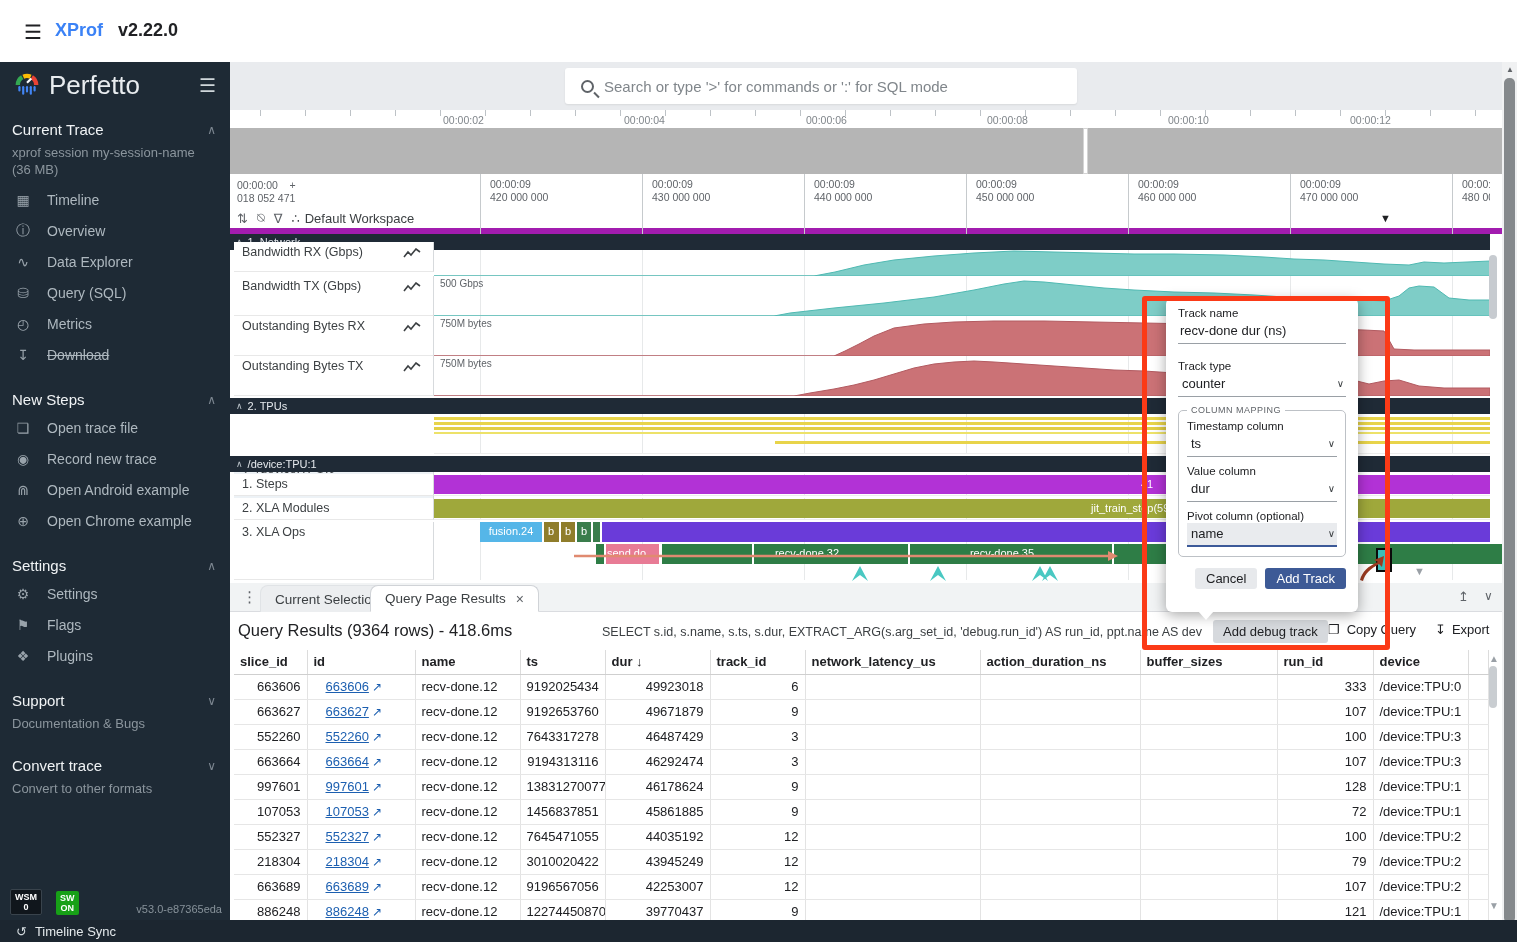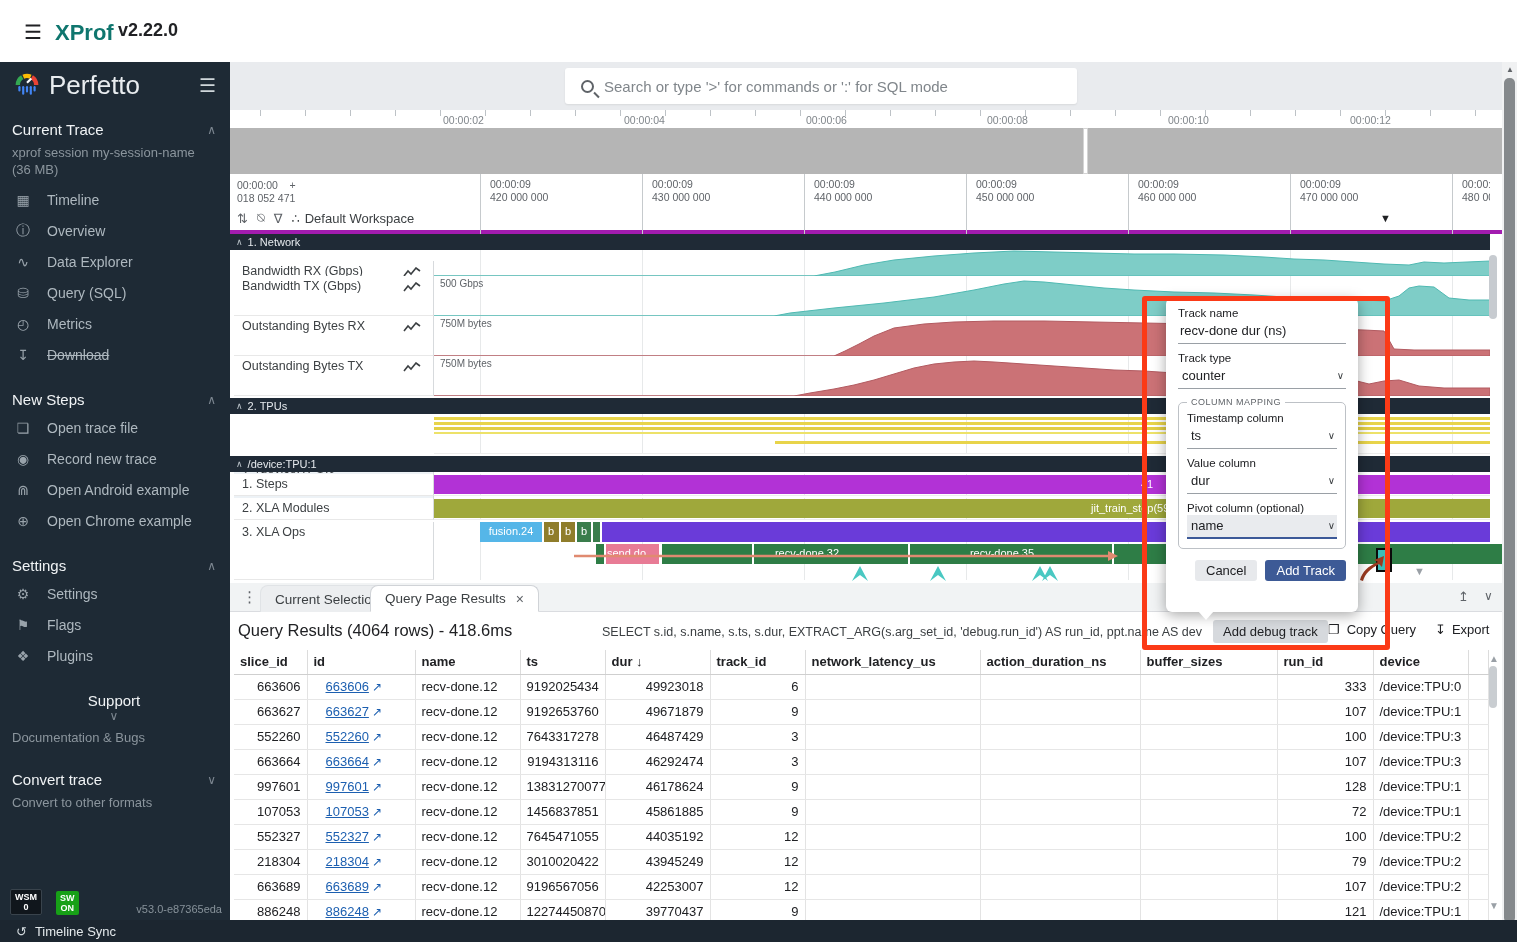--- a/index.html
+++ b/index.html
@@ -3,21 +3,21 @@
 <meta charset="utf-8">
 <style>
   * { margin:0; padding:0; box-sizing:border-box; }
   html,body { width:1517px; height:942px; overflow:hidden; background:#fff;
     font-family:"Liberation Sans", sans-serif; }
   .abs { position:absolute; }
 
   
   #app-header { position:absolute; left:0; top:0; width:1517px; height:62px; background:#fff; }
   #app-menu { position:absolute; left:24px; top:20px; font-size:20px; color:#202124; cursor:pointer; }
-  #app-title { position:absolute; left:55px; top:20px; font-size:22px; font-weight:bold; color:#0f766e; }
+  #app-title { position:absolute; left:55px; top:20px; font-size:18px; font-weight:bold; color:#3b82f6; }
   #app-version { position:absolute; left:118px; top:20px; font-size:18px; font-weight:bold; color:#202124; }
 
   
   #sidebar { position:absolute; left:0; top:62px; width:230px; height:858px; background:#1e2a35; color:#aab4bc; overflow:hidden; }
   #brand-row { position:relative; height:46px; display:flex; align-items:center; padding:0 14px; }
   #brand-name { font-size:26px; color:#e8ecef; margin-left:9px; flex:1; }
   #sidebar-menu { font-size:19px; color:#cfd6da; cursor:pointer; }
   .sb-section-title { display:flex; align-items:center; padding:13px 14px 4px 12px; font-size:15px; color:#f0f3f5; }
   .sb-section-title .txt { flex:1; }
   .sb-chev { color:#7d8791; font-size:12px; cursor:pointer; }
@@ -45,21 +45,21 @@
   #search-input { border:none; outline:none; flex:1; font-size:15px; color:#202124; font-family:"Liberation Sans",sans-serif; }
   #search-input::placeholder { color:#80868b; }
 
   
   #minimap-ruler { position:absolute; left:0; top:48px; width:1272px; height:18px; background:#fff; }
   #minimap-ticks { position:absolute; left:30px; top:0; right:12px; height:6px;
      background:repeating-linear-gradient(90deg,#bdc2c6 0 1px,transparent 1px 45px); }
   .mm-label { position:absolute; top:4px; font-size:10.5px; color:#80868b; }
   #overview-band { position:absolute; left:0; top:66px; width:1272px; height:46px; background:#b5b5b5; }
   #viewport-slit { position:absolute; left:853px; top:0; width:5px; height:46px; background:#fff; box-shadow:inset 0 0 0 1px #d4d4d4; }
-  #ruler2 { position:absolute; left:0; top:112px; width:1272px; height:60px; background:#fff; border-bottom:4px solid #a21caf; }
+  #ruler2 { position:absolute; left:0; top:112px; width:1272px; height:60px; background:#fff; border-bottom:6px solid #a21caf; }
   .r2cell { position:absolute; top:0; height:60px; width:162px; border-left:1px solid #c6cacd; padding:4px 0 0 9px; font-size:10.5px; line-height:13px; color:#5f6368; overflow:hidden; white-space:nowrap; }
   #origin-block { position:absolute; left:7px; top:5px; font-size:10.5px; line-height:13px; color:#5f6368; }
   #timeline-toolbar { position:absolute; left:7px; top:36px; display:flex; align-items:center; gap:9px; font-size:13px; color:#5f6368; }
   #workspace-chip { display:flex; align-items:center; gap:5px; color:#3c4043; font-size:13px; cursor:pointer; }
   #ruler-marker { position:absolute; left:1150px; top:38px; font-size:11px; color:#202124; }
 
   
   .group-header { position:absolute; left:0; width:1260px; height:16px; background:#1f2a36; color:#e6eaee; font-size:11px; display:flex; align-items:center; padding-left:6px; gap:5px; }
   .group-header .gchev { font-size:9px; color:#b8c0c7; }
   .trk-label { position:absolute; left:4px; width:200px; background:#fff; border-right:1px solid #d7dadd; border-bottom:1px solid #e8e8e8; font-size:12.5px; color:#3c4043; padding:3px 0 0 8px; }
@@ -215,21 +215,21 @@
   </div>
   <div class="sb-item">
     <span class="ico">⚑</span>
     <span>Flags</span>
   </div>
   <div class="sb-item">
     <span class="ico">❖</span>
     <span>Plugins</span>
   </div>
 
-  <div class="sb-section-title" style="margin-top:8px;flex-direction:column;">
+  <div class="sb-section-title" style="margin-top:8px;">
     <span class="txt">Support</span>
     <span class="sb-chev">∨</span>
   </div>
   <div class="sb-subtitle">Documentation &amp; Bugs</div>
 
   <div class="sb-section-title" style="margin-top:6px;">
     <span class="txt">Convert trace</span>
     <span class="sb-chev">∨</span>
   </div>
   <div class="sb-subtitle">Convert to other formats</div>
@@ -300,21 +300,21 @@
     <div class="r2cell" style="left:1222px;width:38px">
       <span>00:00:09</span><br><span>480 000 000</span></div>
     <span id="ruler-marker">▼</span>
   </div>
 
   <div class="group-header" style="top:172px">
     <span class="gchev">∧</span>
     <span>1. Network</span>
   </div>
 
-  <div class="trk-label" style="top:199px;height:23px">
+  <div class="trk-label" style="top:180px;height:30px">
     <span>Bandwidth RX (Gbps)</span>
     <svg class="spark" width="18" height="11" viewBox="0 0 18 11">
       <polyline points="1,9 5,4 8,7 13,1 17,4" fill="none" stroke="#3c4043" stroke-width="1.6"></polyline>
       </svg>
   </div>
   <div class="trk-chart" style="top:188px;height:26px">
     <svg width="1056" height="26" viewBox="0 0 1056 26" preserveAspectRatio="none">
       <polygon fill="#7ecdc7" stroke="#4fb9b2" stroke-width="1" points="0,26 380,26 401,22 430,15 460,10 500,6 540,3 580,1 620,2 660,3 700,4 740,4 790,5 830,7 860,9 890,10 920,12 950,14 975,15 990,12 1010,13 1056,11 1056,26"></polygon>
     </svg>
   </div>
@@ -466,21 +466,21 @@
     </div>
     <div class="qtab" id="tab-query">
       <span>Query Page Results</span>
       <span class="close">×</span>
     </div>
     <span id="panel-dock">↥</span>
     <span id="panel-chev">∨</span>
   </div>
 
   <div id="query-header">
-    <span id="query-summary">Query Results (4064 rows) - 418.6ms</span>
+    <span id="query-summary">Query Results (9364 rows) - 418.6ms</span>
     <span id="query-sql">SELECT s.id, s.name, s.ts, s.dur, EXTRACT_ARG(s.arg_set_id, 'debug.run_id') AS run_id, ppt.name AS device, s.track_id, s.slic…</span>
     <div id="btn-add-debug">
       <span>Add debug track</span>
     </div>
     <div id="btn-copy">
       <span>❐</span>
       <span>Copy Query</span>
     </div>
     <div id="btn-export">
       <span>↧</span>
@@ -665,21 +665,21 @@
       </tbody>
   </table>
   <span id="tbl-up">▲</span>
   <div id="tbl-thumb"></div>
   <span id="tbl-down">▼</span>
 </div>
 
 <div id="track-dialog">
   <div class="dlg-label">Track name</div>
   <input class="dlg-input" value="recv-done dur (ns)" style="">
-  <div class="dlg-label" style="margin-top:8px">Track type</div>
+  <div class="dlg-label" style="margin-top:16px">Track type</div>
   <div class="dlg-select">
     <span>counter</span>
     <span class="chev">∨</span>
   </div>
   <fieldset id="dlg-fieldset">
     <legend>COLUMN MAPPING</legend>
     <div class="dlg-label">Timestamp column</div>
     <div class="dlg-select">
       <span>ts</span>
       <span class="chev">∨</span>

